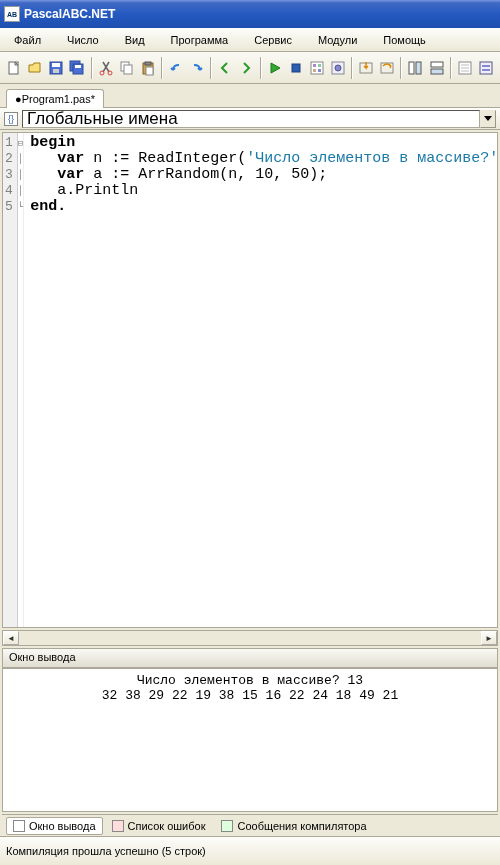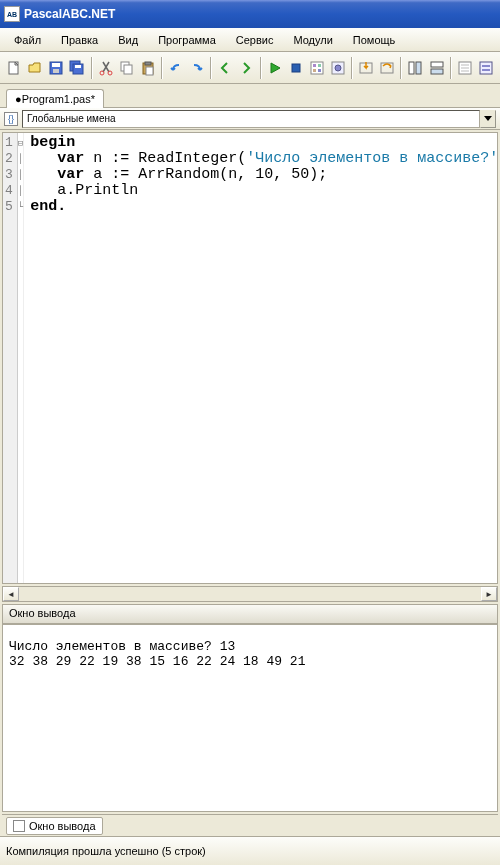--- a/index.html
+++ b/index.html
@@ -11,21 +11,21 @@
 }
 .titlebar {
   height: 28px;
   background: linear-gradient(to bottom, #7a96df 0%, #3f6ac5 10%, #2559c0 50%, #1e4fb0 100%);
   color: #fff; display: flex; align-items: center; padding: 0 4px;
   font-size: 12px; font-weight: bold;
 }
 .titlebar .appicon { width: 16px; height: 16px; background:#fff;border:1px solid #999;margin-right:4px;display:flex;align-items:center;justify-content:center;font-size:7px;color:#036;font-weight:bold;}
 .menubar {
   height: 24px; background: linear-gradient(#fdfdfa,#ece9d8);
-  display: flex; align-items: center; padding: 2px 6px; gap: 4px;
+  display: flex; align-items: center; padding: 2px 6px; gap: 10px;
   border-bottom: 1px solid #aca899;
 }
 .menubar span { padding: 2px 8px; cursor: default; }
 .toolbar {
   height: 32px; background: linear-gradient(#fafaf5,#ece9d8);
   display: flex; align-items: center; padding: 2px 4px; gap: 1px;
   border-bottom: 1px solid #aca899;
 }
 .tbtn { width: 24px; height: 24px; display:flex;align-items:center;justify-content:center;border:1px solid transparent;border-radius:2px;}
 .tsep{width:2px;height:22px;border-left:1px solid #aca899;border-right:1px solid #fff;margin:0 2px;}
@@ -35,52 +35,52 @@
 }
 .tab {
   background:#fff;border:1px solid #aca899;border-bottom:none;
   padding:3px 8px; font-size:11px; border-radius:3px 3px 0 0;
   margin-bottom:-1px;
 }
 .scopebar{
   height:22px;background:linear-gradient(#fdfdfa,#ece9d8);border-bottom:1px solid #aca899;
   display:flex;align-items:center;padding:0 4px;
 }
-.scopebar .combo{flex:1;height:18px;border:1px inset #aca899;background:#fff;display:flex;align-items:center;padding:0 4px;font-size:10px;}
+.scopebar .combo{flex:1;height:18px;border:1px inset #aca899;background:#fff;display:flex;align-items:center;padding:0 4px;font-size:17px;}
 .scopebar .ddbtn{width:16px;height:18px;border:1px outset #ece9d8;background:#ece9d8;display:flex;align-items:center;justify-content:center;}
 .editor-area{flex:1;display:flex;border:1px solid #aca899;margin:2px;background:#fff;min-height:0;}
 .gutter{width:24px;background:#f0f0f0;border-right:1px solid #ccc;text-align:right;color:#808080;font-family:"Courier New",monospace;font-size:13px;line-height:16px;padding:2px 4px 2px 2px;}
 .fold{width:14px;background:#fff;border-right:1px solid #eee;font-family:monospace;font-size:9px;line-height:16px;padding-top:2px;text-align:center;color:#808080;}
 .code{flex:1;padding:2px 6px;font-family:"Courier New",monospace;font-size:15px;line-height:16px;white-space:pre;}
 .kw{font-weight:bold;color:#000;}
 .str{color:#1a7aa8;}
 .num{color:#000;}
 .hscroll{height:16px;background:#ece9d8;border:1px solid #aca899;margin:0 2px;display:flex;align-items:center;}
 .hscroll .btn{width:16px;height:14px;background:linear-gradient(#fdfdfa,#ece9d8);border:1px outset #fff;display:flex;align-items:center;justify-content:center;font-size:8px;color:#333;}
 .hscroll .track{flex:1;height:14px;}
 .panel-header{height:20px;background:linear-gradient(#fafaf5,#e0ddd0);border:1px solid #aca899;margin:2px 2px 0 2px;padding:2px 6px;font-size:11px;}
-.output{height:188px;background:#fff;border:1px solid #aca899;margin:0 2px;padding:14px 6px;font-family:"Courier New",monospace;font-size:13px;white-space:pre;overflow:auto;}
+.output{height:144px;background:#fff;border:1px solid #aca899;margin:0 2px;padding:4px 6px;font-family:"Courier New",monospace;font-size:13px;white-space:pre;overflow:auto;text-align:center;}
 .bottom-tabs{height:22px;background:#ece9d8;border-top:1px solid #aca899;display:flex;align-items:center;padding:0 4px;gap:2px;margin:2px 2px 0 2px;}
 .btab{display:flex;align-items:center;gap:4px;padding:2px 6px;border:1px solid transparent;font-size:11px;}
 .btab.active{background:#fff;border:1px solid #aca899;border-radius:2px;}
 .btab .bi{width:12px;height:12px;border:1px solid #888;background:#fff;}
 .statusbar{height:22px;background:linear-gradient(#fdfdfa,#ece9d8);border-top:1px solid #aca899;display:flex;align-items:center;padding:14px 6px;font-size:11px;}
 svg{display:block;}
 </style>
 </head>
 <body>
 
 <div class="titlebar">
   <div class="appicon">AB</div>
   <span>PascalABC.NET</span>
 </div>
 
 <div class="menubar">
   <span>Файл</span>
-  <span>Правка</span>
+  <span>Число</span>
   <span>Вид</span>
   <span>Программа</span>
   <span>Сервис</span>
   <span>Модули</span>
   <span>Помощь</span>
 </div>
 
 <div class="toolbar">
   <div class="tbtn">
       <svg width="16" height="16">
@@ -272,17 +272,25 @@
 </div>
 
 <div class="output"><span>Число элементов в массиве? 13</span>
 <span>32 38 29 22 19 38 15 16 22 24 18 49 21</span></div>
 
 <div class="bottom-tabs">
   <div class="btab active">
     <span class="bi"></span>
     <span>Окно вывода</span>
   </div>
+  <div class="btab">
+    <span class="bi" style="background:#fdd;"></span>
+    <span>Список ошибок</span>
+  </div>
+  <div class="btab">
+    <span class="bi" style="background:#dfd;"></span>
+    <span>Сообщения компилятора</span>
+  </div>
 </div>
 
 <div class="statusbar">
   <span>Компиляция прошла успешно (5 строк)</span>
 </div>
 
 </body></html>

